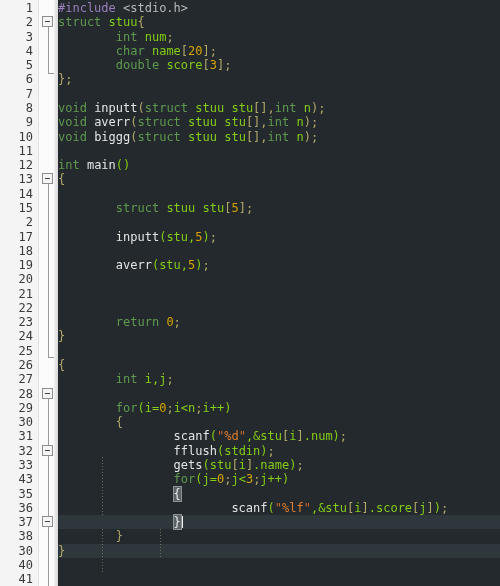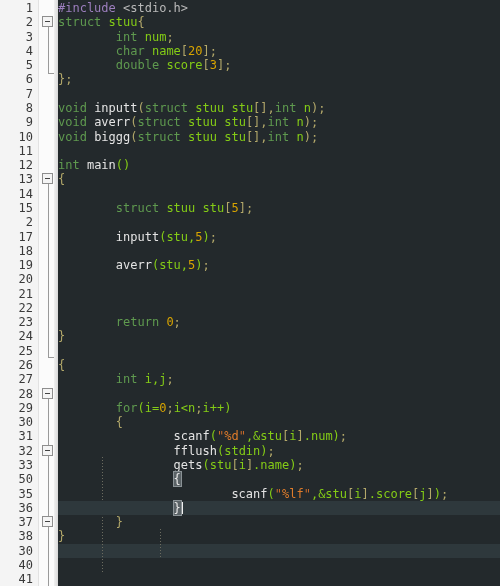--- a/index.html
+++ b/index.html
@@ -192,21 +192,21 @@
       <div class="lnum">24</div>
       <div class="lnum">25</div>
       <div class="lnum">26</div>
       <div class="lnum">27</div>
       <div class="lnum">28</div>
       <div class="lnum">29</div>
       <div class="lnum">30</div>
       <div class="lnum">31</div>
       <div class="lnum">32</div>
       <div class="lnum">33</div>
-      <div class="lnum">50</div>
+      <div class="lnum">43</div>
       <div class="lnum">35</div>
       <div class="lnum">36</div>
       <div class="lnum">37</div>
       <div class="lnum">38</div>
       <div class="lnum">30</div>
       <div class="lnum">40</div>
       <div class="lnum">41</div>
     </div>
 
   <div id="gutter-fold">
@@ -260,19 +260,20 @@
     <div class="line"><span class="brc">}</span></div>
     <div class="line"> </div>
     <div class="line"><span class="brc">{</span></div>
     <div class="line">        <span class="kw">int</span><span class="id"> i,j</span><span class="pun">;</span></div>
     <div class="line"> </div>
     <div class="line">        <span class="kw">for</span><span class="id">(i=</span><span class="num">0</span><span class="pun">;</span><span class="id">i&lt;n</span><span class="pun">;</span><span class="id">i++)</span></div>
     <div class="line">        <span class="brc">{</span></div>
     <div class="line">                <span class="fn">scanf</span><span class="id">(</span><span class="str">"</span><span class="pct">%d</span><span class="str">"</span><span class="id">,&amp;stu</span><span class="pun">[</span><span class="id">i</span><span class="pun">]</span><span class="id">.num)</span><span class="pun">;</span></div>
     <div class="line">                <span class="fn">fflush</span><span class="id">(stdin)</span><span class="pun">;</span></div>
     <div class="line">                <span class="fn">gets</span><span class="id">(stu</span><span class="pun">[</span><span class="id">i</span><span class="pun">]</span><span class="id">.name)</span><span class="pun">;</span></div>
+    <div class="line">                <span class="kw">for</span><span class="id">(j=</span><span class="num">0</span><span class="pun">;</span><span class="id">j&lt;</span><span class="num">3</span><span class="pun">;</span><span class="id">j++)</span></div>
     <div class="line">                <span class="bmatch">{</span></div>
     <div class="line">                        <span class="fn">scanf</span><span class="id">(</span><span class="str">"</span><span class="pct">%lf</span><span class="str">"</span><span class="id">,&amp;stu</span><span class="pun">[</span><span class="id">i</span><span class="pun">]</span><span class="id">.score</span><span class="pun">[</span><span class="id">j</span><span class="pun">]</span><span class="id">)</span><span class="pun">;</span></div>
     <div class="line current">                <span class="bmatch">}</span><span class="caret"></span></div>
     <div class="line">        <span class="brc">}</span></div>
     <div class="line"><span class="brc">}</span></div>
   </div>
 </div>
 
 </body></html>

